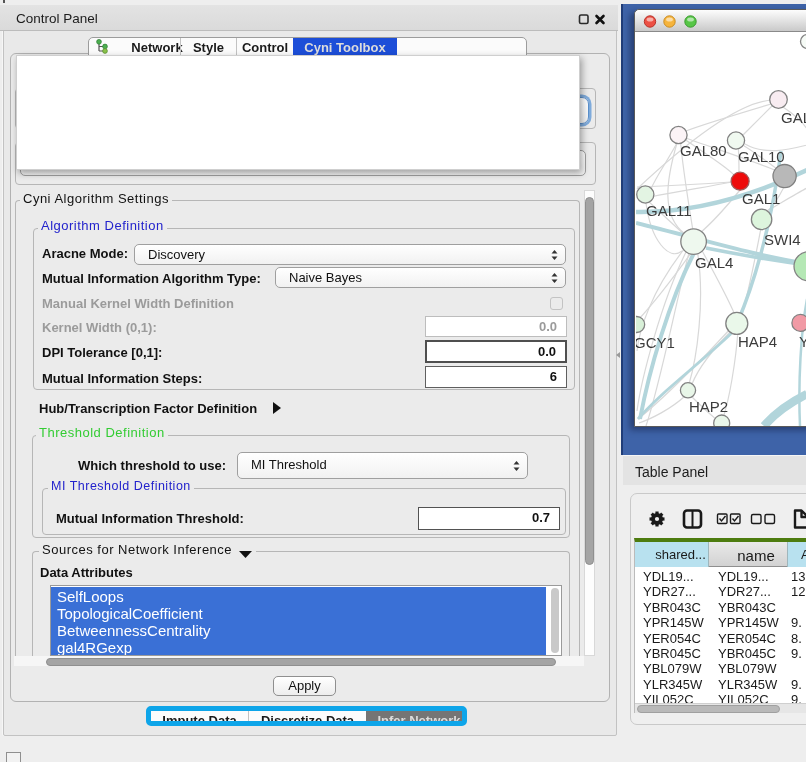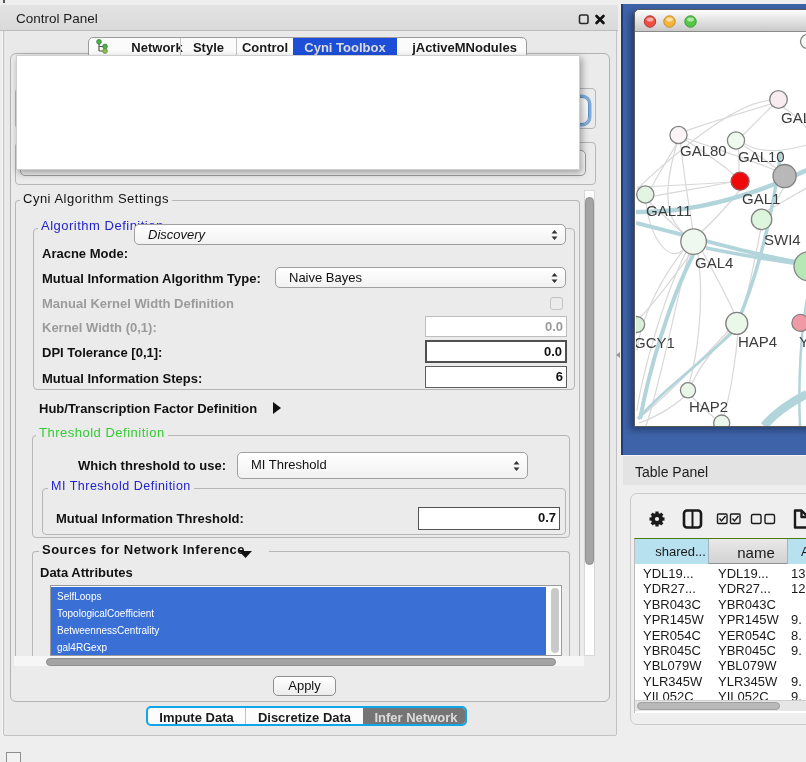--- a/index.html
+++ b/index.html
@@ -13,62 +13,61 @@
 #panelbox { left:10px; top:53px; width:600px; height:649px; border:1px solid #b2b2b2; border-radius:6px; background:#ebebeb; }
 .tabt { font-size:13px; font-weight:bold; color:#1a1a1a; text-align:center; line-height:19px; }
 
 
 .grp { position:absolute; border:1px solid #b6b6b6; border-radius:4px; }
 .grplbl { position:absolute; font-size:13px; letter-spacing:0.5px; background:#ebebeb; padding:0 3px; white-space:nowrap; }
 .lbl { position:absolute; font-size:13px; font-weight:bold; color:#111; white-space:nowrap; }
 .lbl.dis { color:#9b9b9b; }
 .combo { position:absolute; background:linear-gradient(#ffffff,#f1f1f1); border:1px solid #9f9f9f; border-radius:5px; font-size:13px; color:#111; }
 .combo .cv { position:absolute; left:13px; top:2px; }
-.fld { position:absolute; background:#fff; border:1px solid #8a8a8a; font-size:13px; color:#111; font-weight:bold; text-align:right; padding-right:3px; }
+.fld { position:absolute; background:#fff; border:1px solid #8a8a8a; font-size:13px; color:#111; font-weight:bold; text-align:right; padding-right:9px; }
 .arr2 { position:absolute; right:7px; top:50%; margin-top:-5px; width:7px; height:10px; }
 </style>
 </head>
 <body>
 <div class="abs" id="cpwin"></div>
 <div class="abs" id="cptitle">
     <span class="t">Control Panel</span>
   </div>
 
 <svg class="abs" style="left:578px; top:13px;" width="30" height="13" viewBox="0 0 30 13">
 <rect x="1.5" y="2" width="8.5" height="8.5" rx="1.5" fill="none" stroke="#2a2a2a" stroke-width="1.6"></rect>
 <path d="M18.5 3 L25.5 10 M25.5 3 L18.5 10" stroke="#111" stroke-width="2.6" stroke-linecap="round"></path>
 </svg>
 <div class="abs" id="panelbox"></div>
 
 <div class="abs" style="left:88px; top:37px; width:439px; height:20px; background:#fbfbfb; border:1px solid #9c9c9c; border-radius:5px 5px 0 0; overflow:hidden;">
 <div style="position:absolute; left:16px; top:0; width:91px; height:20px;" class="tabt"><span style="margin-left:13px;">Network</span></div>
 <div style="position:absolute; left:91px; top:0; width:56px; height:20px; border-left:1px solid #c2c2c2;" class="tabt">Style</div>
 <div style="position:absolute; left:147px; top:0; width:57px; height:20px; border-left:1px solid #c2c2c2;" class="tabt">Control</div>
 <div style="position:absolute; left:204px; top:0; width:104px; height:20px; background:#1d4ed8; color:#dcdcdc;" class="tabt">Cyni Toolbox</div>
-<div style="position:absolute; left:312px; top:0; width:127px; height:20px;" class="tabt">jActiveMNodules</div>
 </div>
 <svg class="abs" style="left:96px; top:39px;" width="14" height="15" viewBox="0 0 14 15">
 <path d="M3 3 L3 12 M3 7.5 L8 7.5 M3 12 L8 12" stroke="#555" stroke-width="1.2" fill="none"></path>
 <circle cx="3" cy="2.8" r="2.4" fill="#4caf50" stroke="#2e7d32" stroke-width="0.7"></circle>
 <circle cx="9" cy="7.5" r="2.4" fill="#4caf50" stroke="#2e7d32" stroke-width="0.7"></circle>
 <circle cx="9" cy="12" r="2.4" fill="#8bc34a" stroke="#558b2f" stroke-width="0.7"></circle>
 </svg>
 
 <div class="grp" style="left:15px; top:88px; width:581px; height:41px;"></div>
 <div class="combo" style="left:20px; top:97px; width:569px; height:27px; border-radius:7px; box-shadow:0 0 0 2.5px rgba(100,155,215,0.8); border-color:#5b90cc;"></div>
 <div class="grp" style="left:15px; top:142px; width:581px; height:43px;"></div>
 <div class="combo" style="left:20px; top:150px; width:566px; height:26px;"></div>
 
 <div class="grp" style="left:15px; top:200px; width:565px; height:456px; border-bottom:none; border-radius:4px 4px 0 0;"></div>
 <div class="grplbl" style="left:20px; top:191px; color:#111;">Cyni Algorithm Settings</div>
 
 <div class="grp" style="left:33px; top:228px; width:542px; height:162px;"></div>
 <div class="grplbl" style="left:38px; top:218px; color:#2222cc;">Algorithm Definition</div>
 <div class="lbl" style="left:42px; top:246px;">Aracne Mode:</div>
-<div class="combo" style="left:134px; top:224px; width:432px; height:21px;font-style:italic;">
+<div class="combo" style="left:134px; top:244px; width:432px; height:21px;">
     <span class="cv">Discovery</span>
 <svg class="arr2" viewBox="0 0 7 10">
       <path d="M3.5 0 L6.5 3.5 L0.5 3.5 Z" fill="#333"></path>
       <path d="M3.5 10 L6.5 6.5 L0.5 6.5 Z" fill="#333"></path>
     </svg>
   </div>
 <div class="lbl" style="left:42px; top:271px;">Mutual Information Algorithm Type:</div>
 <div class="combo" style="left:275px; top:267px; width:291px; height:21px;">
     <span class="cv">Naive Bayes</span>
 <svg class="arr2" viewBox="0 0 7 10">
@@ -99,38 +98,38 @@
       <path d="M3.5 0 L6.5 3.5 L0.5 3.5 Z" fill="#333"></path>
       <path d="M3.5 10 L6.5 6.5 L0.5 6.5 Z" fill="#333"></path>
     </svg>
   </div>
 <div class="grp" style="left:42px; top:488px; width:524px; height:47px;"></div>
 <div class="grplbl" style="left:48px; top:479px; color:#2222cc; font-size:12.5px;">MI Threshold Definition</div>
 <div class="lbl" style="left:56px; top:511px;">Mutual Information Threshold:</div>
 <div class="fld" style="left:418px; top:507px; width:142px; height:23px; border-color:#525252; line-height:20px;">0.7</div>
 
 <div class="grp" style="left:32px; top:551px; width:538px; height:105px; border-bottom:none; border-radius:4px 4px 0 0;"></div>
-<div class="grplbl" style="left:39px; top:542px; color:#111; font-weight:bold; padding-right:24px;text-align:center;">Sources for Network Inference</div>
+<div class="grplbl" style="left:39px; top:542px; color:#111; font-weight:normal; padding-right:24px;text-align:center;">Sources for Network Inference</div>
 <svg class="abs" style="left:239px; top:550px;" width="13px" height="9" viewBox="0 0 13 9">
     <path d="M0 1 L13 1 L6.5 8 Z" fill="#111"></path>
   </svg>
 <div class="lbl" style="left:40px; top:565px;">Data Attributes</div>
 <div class="abs" style="left:50px; top:585px; width:512px; height:71px; background:#fff; border:1px solid #9a9a9a; overflow:hidden;">
 <div style="position:absolute; left:0; top:1px; width:495px; height:69px; background:#3a70d6;"></div>
-<div style="position:absolute; left:6px; top:2px; color:#fff; font-size:10px; line-height:17px;">SelfLoops<br>TopologicalCoefficient<br>BetweennessCentrality<br>gal4RGexp</div>
+<div style="position:absolute; left:6px; top:2px; color:#fff; font-size:15px; line-height:17px;">SelfLoops<br>TopologicalCoefficient<br>BetweennessCentrality<br>gal4RGexp</div>
 <div style="position:absolute; right:2px; top:2px; width:8px; height:65px; background:#c9c9c9; border-radius:4px;"></div>
 </div>
 
 <div class="abs" style="left:584px; top:190px; width:11px; height:466px; background:#fdfdfd; border:1px solid #d8d8d8;"></div>
 <div class="abs" style="left:585px; top:197px; width:9px; height:368px; background:#a4a4a4; border:1px solid #8f8f8f; border-radius:5px;"></div>
 <div class="abs" style="left:14px; top:656px; width:570px; height:10px; background:#f6f6f6;"></div>
 <div class="abs" style="left:46px; top:658px; width:510px; height:8px; background:#a4a4a4; border:1px solid #8f8f8f; border-radius:4px;"></div>
 
 <div class="abs" style="left:273px; top:676px; width:63px; height:20px; background:linear-gradient(#ffffff,#ededed); border:1px solid #8f8f8f; border-radius:5px; text-align:center; font-size:13px; line-height:18px; color:#111;">Apply</div>
-<div class="abs" style="left:146px; top:706px; width:321px; height:20px; background:#fcfcfc; border:2px solid #0ea5e9; border-radius:5px; overflow:hidden;padding-left:21px;">
+<div class="abs" style="left:146px; top:706px; width:321px; height:20px; background:#fcfcfc; border:5px solid #0ea5e9; border-radius:5px; overflow:hidden;padding-left:21px;">
 <div style="position:absolute; left:0; top:0; width:97px; height:20px;" class="tabt">Impute Data</div>
 <div style="position:absolute; left:97px; top:0; width:118px; height:20px; border-left:1px solid #c2c2c2;" class="tabt">Discretize Data</div>
 <div style="position:absolute; left:215px; top:0; width:106px; height:20px; background:#757575; color:#dcdcdc;" class="tabt">Infer Network</div>
 </div>
 
 <div class="abs" style="left:3px; top:0; width:2px; height:3px; background:#555;"></div>
 <div class="abs" style="left:6px; top:752px; width:15px; height:12px; background:#f2f2f2; border:1px solid #8f8f8f;"></div>
 <div class="abs" style="left:616px; top:352px; width:0; height:0; border-top:3px solid transparent; border-bottom:3px solid transparent; border-right:4px solid #9a9a9a;"></div>
 
 <div class="abs" style="left:16px; top:55px; width:564px; height:115px; background:#fff; border:1px solid #cfcfcf; box-shadow:2px 3px 7px rgba(0,0,0,0.35);">
@@ -245,21 +244,21 @@
 <rect x="69.5" y="5" width="9.5" height="9.5" rx="1" stroke-width="1.4"></rect>
 <rect x="82.5" y="5" width="9.5" height="9.5" rx="1" stroke-width="1.4"></rect>
 <path d="M71.5 9.5 L73.5 12 L77.5 7" stroke-width="1.4"></path>
 <path d="M84.5 9.5 L86.5 12 L90.5 7" stroke-width="1.4"></path>
 <rect x="103.5" y="5.5" width="9.5" height="9" rx="1.5" stroke-width="1.4"></rect>
 <rect x="117" y="5.5" width="9.5" height="9" rx="1.5" stroke-width="1.4"></rect>
 <path d="M147 1.5 L153.5 1.5 L160 8 L160 18.5 L147 18.5 Z M153.5 1.5 L153.5 8 L160 8" stroke-width="2.4" stroke-linejoin="round"></path>
 </g>
 </svg>
 
-<div class="abs" style="left:634px; top:538px; width:172px; height:175px; background:#fff; border-left:1px solid #bbb; border-top:1px solid #4d7c0f; overflow:hidden;">
+<div class="abs" style="left:634px; top:538px; width:172px; height:175px; background:#fff; border-left:1px solid #bbb; border-top:4px solid #4d7c0f; overflow:hidden;">
 <div style="position:absolute; left:0; top:0; width:300px; height:25px; background:linear-gradient(#e9e9e9,#d2d2d2); border-bottom:1px solid #8f8f8f;"></div>
 <div style="position:absolute; left:0; top:0; width:74px; height:25px; background:#b8e1ef; border-right:1px solid #9fb6bc;"></div>
 <div style="position:absolute; left:151.5px; top:0; width:60px; height:25px; background:#b8e1ef; border-left:1px solid #9fb6bc;"></div>
 <div style="position:absolute; left:8px; top:5px; width:75px; text-align:center; font-size:13px; color:#1a1a1a;">shared...</div>
 <div style="position:absolute; left:83px; top:5px; width:76px; text-align:center; font-size:15px; color:#1a1a1a;">name</div>
 <div style="position:absolute; left:166px; top:5px; font-size:13px; color:#1a1a1a;">Av</div>
 <div style="position:absolute; left:8px; top:27px; font-size:13px; line-height:15.4px; color:#1a1a1a; white-space:pre;">YDL19...
 YDR27...
 YBR043C
 YPR145W

